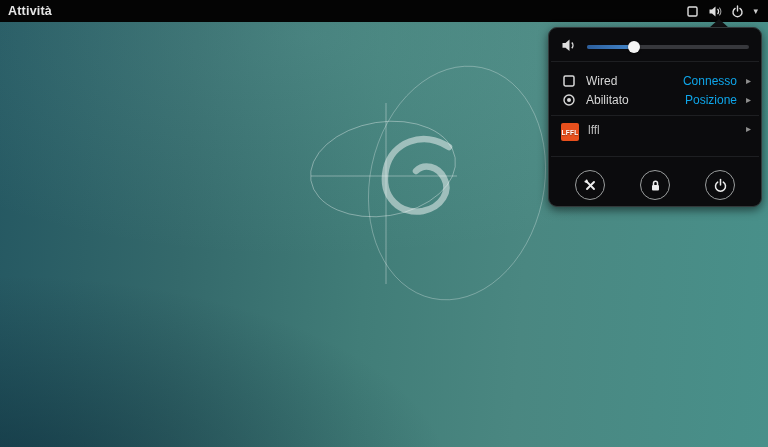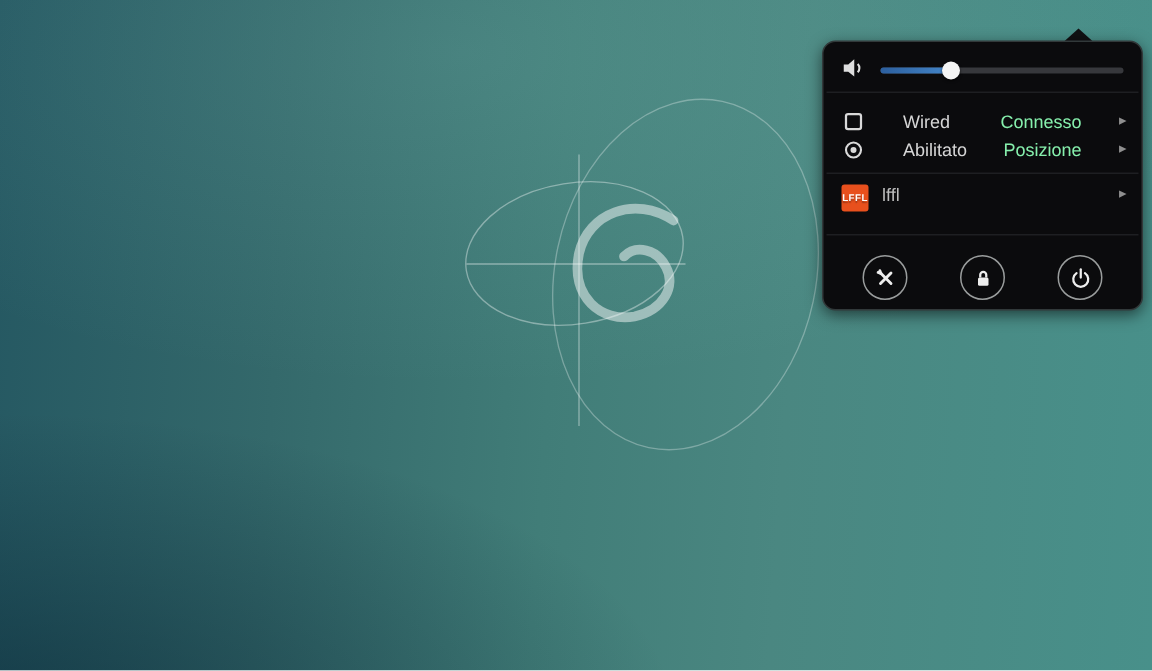--- a/index.html
+++ b/index.html
@@ -42,24 +42,24 @@
     color:#d4d4d4; font-size:12px;
   }
   .sep { position:absolute; left:2px; right:2px; height:1px; background:#1e1f22; }
 
   .vol-row { position:absolute; left:12px; right:12px; top:6px; height:26px; display:flex; align-items:center; }
   .slider { position:relative; flex:1; height:14px; margin-left:10px; cursor:pointer; }
   .slider-track { position:absolute; left:0; right:0; top:5px; height:4px; background:#37383c; border-radius:2px; }
   .slider-fill  { position:absolute; left:0; top:5px; height:4px; background:linear-gradient(to right,#2c5f9e,#4486c9); border-radius:2px 0 0 2px; }
   .slider-knob  { position:absolute; top:1px; width:12px; height:12px; background:#f4f4f4; border-radius:50%; box-shadow:0 1px 2px rgba(0,0,0,0.6); }
 
-  .menu-row { position:absolute; left:12px; right:10px; height:19px; display:flex; align-items:center; cursor:default;gap:16px; }
+  .menu-row { position:absolute; left:12px; right:10px; height:19px; display:flex; align-items:center; cursor:default; }
   .menu-row .mi { width:16px; display:flex; justify-content:center; }
   .menu-row .lbl { margin-left:9px; color:#d6d6d6; }
-  .menu-row .status { margin-left:auto; color:#86efac; }
+  .menu-row .status { margin-left:auto; color:#0ea5e9; }
   .menu-row .arr { width:14px; text-align:right; color:#8f8f8f; font-size:10px; line-height:1; }
 
   .user-row { position:absolute; left:12px; right:10px; top:95px; height:26px; display:flex; align-items:flex-start; cursor:default; }
   .avatar {
     width:18px; height:18px; border-radius:2px; background:#e8501d;
     display:flex; align-items:center; justify-content:center;
     color:#fff; font-size:6.5px; font-weight:bold; letter-spacing:0.3px;
     text-shadow:0 1px 1px rgba(0,0,0,0.35);
   }
   .user-row .lbl { margin-left:9px; color:#bdbdbd; }
@@ -85,20 +85,45 @@
       <line x1="311" y1="176" x2="457" y2="176" stroke-opacity="0.40" stroke-width="0.9"></line>
       <line x1="386" y1="103" x2="386" y2="284" stroke-opacity="0.40" stroke-width="0.9"></line>
       <path d="M 449,147
                C 423,130 392,142 386,169
                C 380,198 401,215 423,211
                C 442,207 451,191 444,178
                C 438,166 424,163 416,171" stroke-opacity="0.48" stroke-width="6.5" stroke-linecap="round"></path>
     </g>
   </svg>
 
+  <div class="topbar">
+    <div class="activities">Attività</div>
+
+    <div class="tray">
+      <span>
+        <svg width="13" height="13" viewBox="0 0 13 13">
+          <rect x="2" y="2" width="9" height="9" rx="1.2" fill="none" stroke="#dedede" stroke-width="1.4"></rect>
+        </svg>
+      </span>
+      <span>
+        <svg width="14" height="13" viewBox="0 0 14 13">
+          <path d="M1.5 4.5 H4 L7.5 1.5 V11.5 L4 8.5 H1.5 Z" fill="#dedede"></path>
+          <path d="M9.5 4 a3.4 3.4 0 0 1 0 5" fill="none" stroke="#dedede" stroke-width="1.3"></path>
+          <path d="M11.3 2.6 a5.6 5.6 0 0 1 0 7.8" fill="none" stroke="#dedede" stroke-width="1.1" stroke-opacity="0.7"></path>
+        </svg>
+      </span>
+      <span>
+        <svg width="13" height="13" viewBox="0 0 13 13">
+          <path d="M4.1 3.4 a4.5 4.5 0 1 0 4.8 0" fill="none" stroke="#dedede" stroke-width="1.4" stroke-linecap="round"></path>
+          <line x1="6.5" y1="1" x2="6.5" y2="6" stroke="#dedede" stroke-width="1.4" stroke-linecap="round"></line>
+        </svg>
+      </span>
+      <span class="caret">▾</span>
+    </div>
+  </div>
 
   <div class="menu-arrow"></div>
 
   <div class="popup">
 
     <div class="vol-row">
       <span>
         <svg width="16" height="15" viewBox="0 0 16 15">
           <path d="M1.5 5 H4.5 L8.5 1.5 V13 L4.5 9.8 H1.5 Z" fill="#dedede"></path>
           <path d="M10.8 4.6 a4 4 0 0 1 0 5.6" fill="none" stroke="#dedede" stroke-width="1.4"></path>

